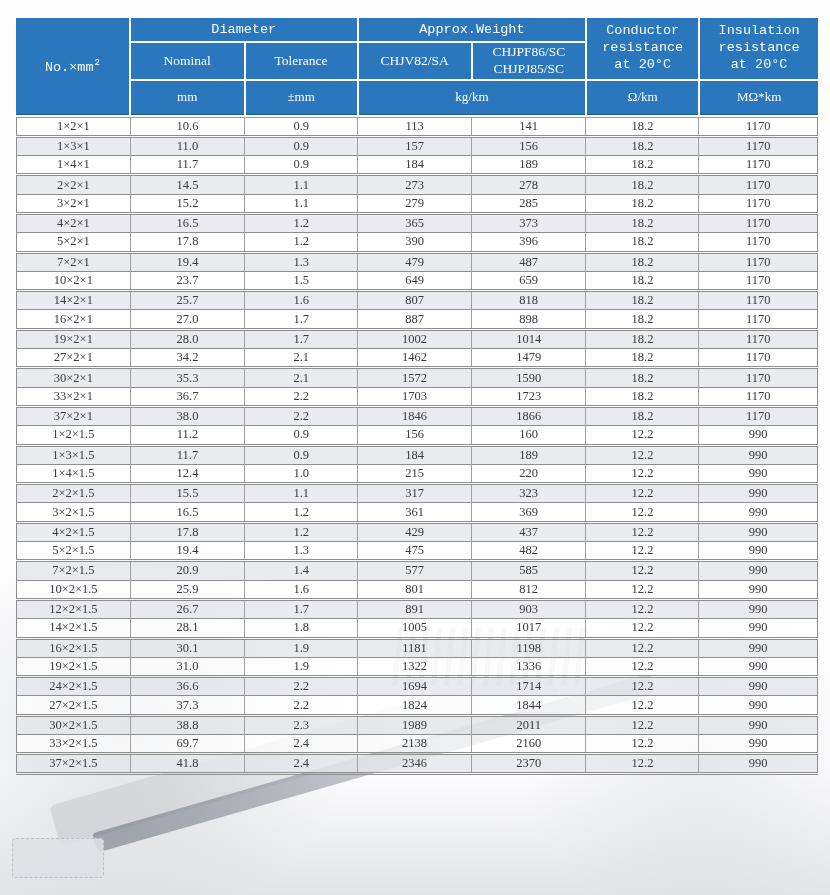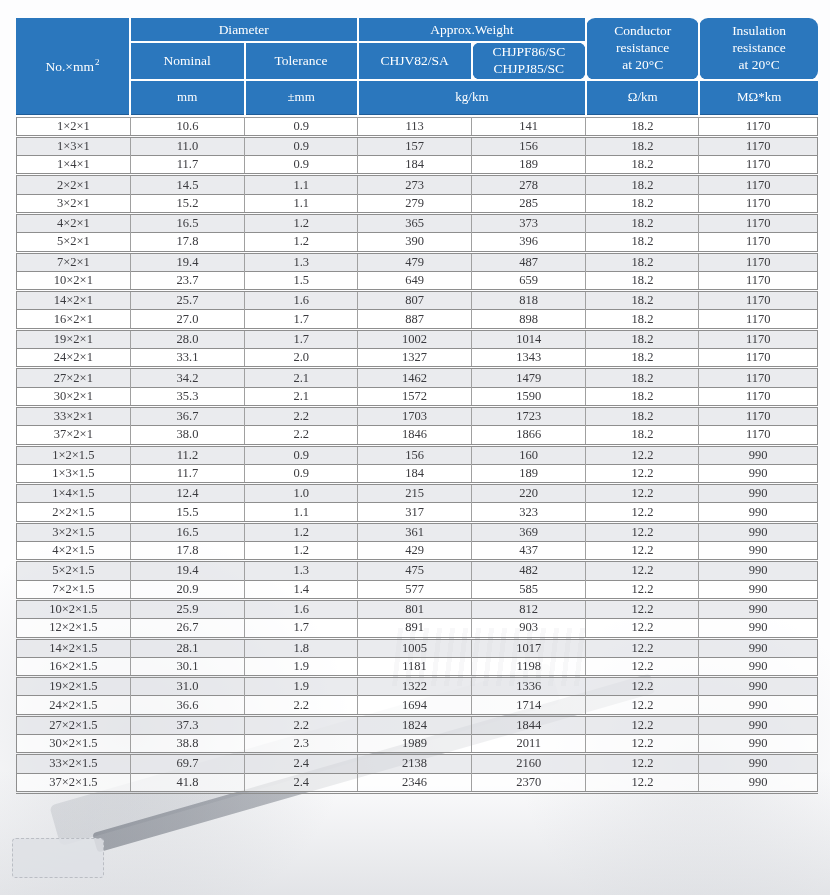--- a/index.html
+++ b/index.html
@@ -47,27 +47,27 @@
     background:var(--header-bg);
     color:var(--header-text);
     font-weight:normal;
     font-size:13.5px;
     text-align:center;vertical-align:middle;
     border:2px solid #ffffff;
   }
   .head-table{border-bottom:1px solid var(--header-edge);margin-bottom:2px;}
   .head-table tr th:first-child{border-left:none;}
   .head-table tr th:last-child{border-right:none;}
-  .head-table .hrA th{border-top:none;}
+  .head-table .hrA th{border-top:none;font-family:Liberation Mono, monospace;}
   .head-table .hrC th{border-bottom:none;}
   .head-table .c-no{border-bottom:none;}
   .hrA th{height:24px;}
   .hrB th{height:38px;}
   .hrC th{height:34px;font-size:13px;}
-  .pre{white-space:pre-line;line-height:1.25;border-radius:9px;}
+  .pre{white-space:pre-line;line-height:1.25;}
   sup{font-size:9px;vertical-align:super;margin-left:1px;}
   
   .body-table{border-top:1px solid #9a9a9a;}
   .body-table td{
     height:19.3px;
     font-size:12.5px;
     color:var(--cell-text);
     text-align:center;vertical-align:middle;
     border-left:1px solid var(--col-border);
     border-right:1px solid var(--col-border);
@@ -247,29 +247,20 @@
           <tr>
             <td>19×2×1</td>
             <td>28.0</td>
             <td>1.7</td>
             <td>1002</td>
             <td>1014</td>
             <td>18.2</td>
             <td>1170</td>
           </tr>
           <tr>
-            <td>24×2×1</td>
-            <td>33.1</td>
-            <td>2.0</td>
-            <td>1327</td>
-            <td>1343</td>
-            <td>18.2</td>
-            <td>1170</td>
-          </tr>
-          <tr>
             <td>27×2×1</td>
             <td>34.2</td>
             <td>2.1</td>
             <td>1462</td>
             <td>1479</td>
             <td>18.2</td>
             <td>1170</td>
           </tr>
           <tr>
             <td>30×2×1</td>

